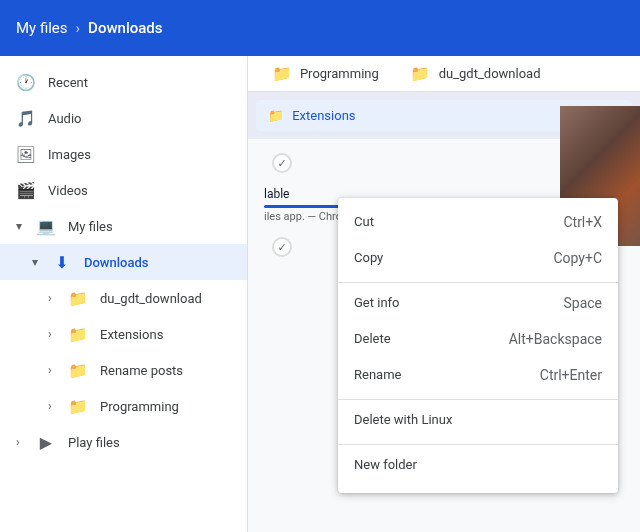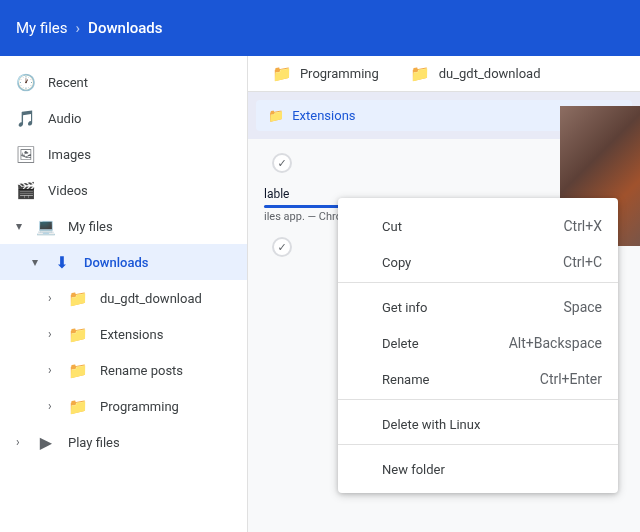--- a/index.html
+++ b/index.html
@@ -116,28 +116,27 @@
       left: 90px;
       width: 280px;
       background: white;
       border-radius: 4px;
       box-shadow: 0 2px 10px rgba(0,0,0,0.2), 0 1px 4px rgba(0,0,0,0.15);
       z-index: 100;
       padding: 8px 0;
     }
     .context-menu-item {
       display: flex;
-      align-items: flex-end;
+      align-items: flex-start;
       justify-content: space-between;
       padding: 8px 16px;
       cursor: pointer;
       color: #3c4043;
       font-size: 13px;
       height: 36px;
-      margin-left: 28px;
     }
     .context-menu-item.disabled {
       color: #bdc1c6;
       cursor: default;
     }
     .context-menu-item .shortcut {
       color: #5f6368;
       font-size: 14px;
     }
     .context-menu-item.disabled .shortcut {
@@ -343,21 +342,21 @@
 
     <div class="context-menu">
 
       <div class="context-menu-item">
         <span>Cut</span>
         <span class="shortcut">Ctrl+X</span>
       </div>
 
       <div class="context-menu-item">
         <span>Copy</span>
-        <span class="shortcut">Ctrl+C</span>
+        <span class="shortcut">Copy+C</span>
       </div>
 
 
       <hr class="context-menu-separator">
 
       <div class="context-menu-item">
         <span>Get info</span>
         <span class="shortcut">Space</span>
       </div>
 

